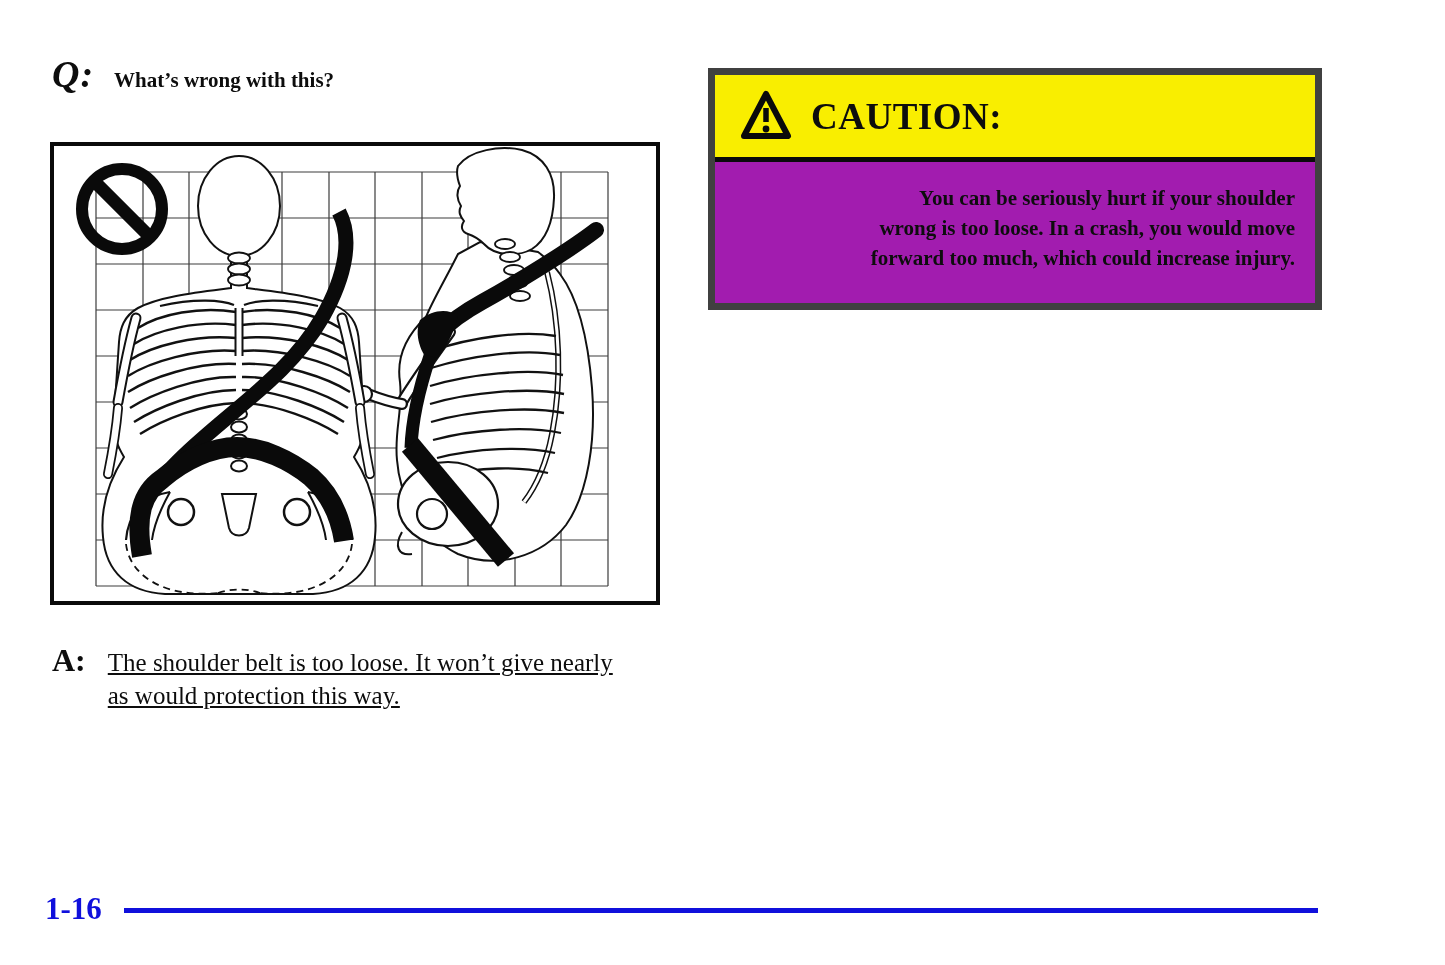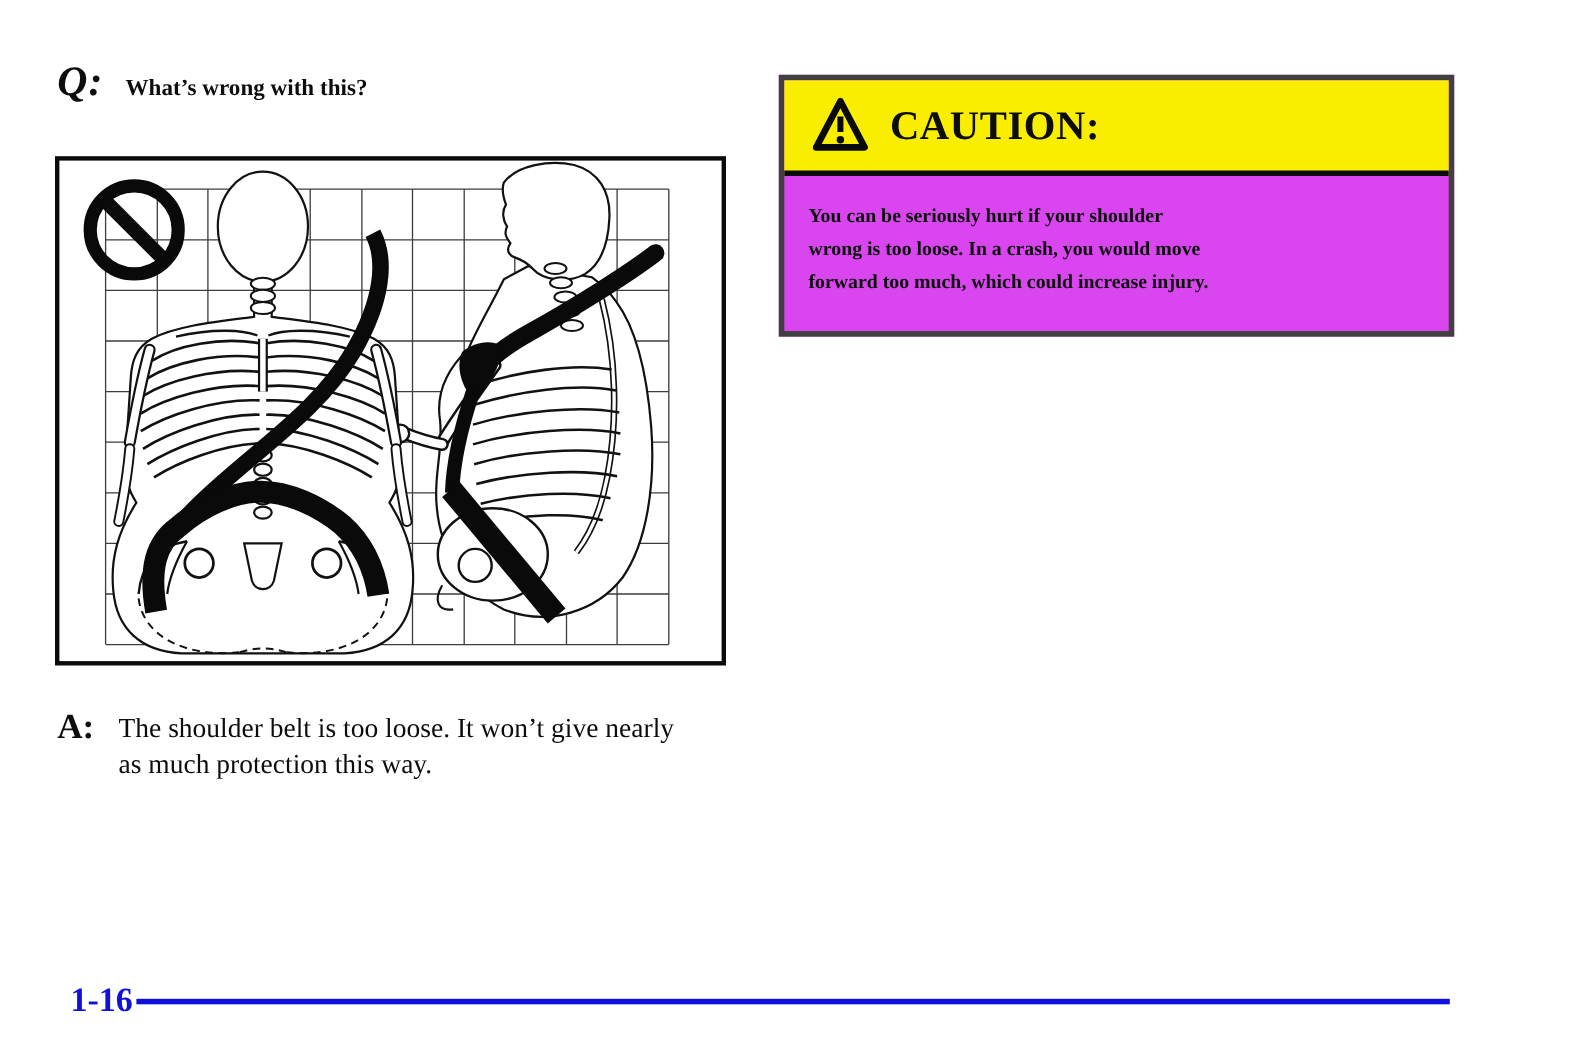--- a/index.html
+++ b/index.html
@@ -13,36 +13,36 @@
   .q-text{font-size:21px;font-weight:bold;margin-left:20px;}
   
   .figure-box{
     position:absolute;left:50px;top:142px;width:610px;height:463px;
     border:4px solid #0a0a0a;box-sizing:border-box;background:#ffffff;
   }
   .figure-box svg{display:block;}
   
   .caution-box{
     position:absolute;left:708px;top:68px;width:614px;box-sizing:border-box;
-    border:5px solid #404040;background:#d946ef;
+    border:7px solid #404040;background:#a21caf;text-align:right;
   }
   .caution-header{
     height:82px;background:#f9ee00;border-bottom:5px solid #0a0a0a;
     display:flex;align-items:center;padding-left:24px;box-sizing:content-box;
   }
   .caution-title{font-size:37px;font-weight:bold;margin-left:18px;letter-spacing:0.5px;}
   .caution-body{padding:21px 20px 30px 22px;}
-  .caution-line{font-size:18px;font-weight:bold;line-height:30px;white-space:nowrap;}
+  .caution-line{font-size:21px;font-weight:bold;line-height:30px;white-space:nowrap;}
   
   .a-row{position:absolute;left:52px;top:644px;display:flex;}
   .a-label{font-size:32px;font-weight:bold;line-height:33px;}
   .a-text{font-size:25px;margin-left:22px;padding-top:2px;}
-  .a-line{line-height:33px;}
+  .a-line{line-height:33px;text-decoration:underline;}
   
-  .page-number{position:absolute;left:64px;top:891px;font-size:31px;font-weight:bold;color:#1010dc;}
+  .page-number{position:absolute;left:45px;top:891px;font-size:31px;font-weight:bold;color:#1010dc;}
   .footer-rule{position:absolute;left:124px;top:908px;width:1194px;height:5px;background:#1010dc;}
 </style>
 </head>
 <body>
 
 <div class="q-row">
   <span class="q-label">Q:</span>
   <span class="q-text">What’s wrong with this?</span>
 </div>
 
@@ -159,18 +159,18 @@
     <div class="caution-line">You can be seriously hurt if your shoulder</div>
     <div class="caution-line">wrong is too loose. In a crash, you would move</div>
     <div class="caution-line">forward too much, which could increase injury.</div>
   </div>
 </div>
 
 <div class="a-row">
   <span class="a-label">A:</span>
   <div class="a-text">
     <div class="a-line">The shoulder belt is too loose. It won’t give nearly</div>
-    <div class="a-line">as much protection this way.</div>
+    <div class="a-line">as would protection this way.</div>
   </div>
 </div>
 
 <div class="page-number">1-16</div>
 <div class="footer-rule"></div>
 
 </body></html>

